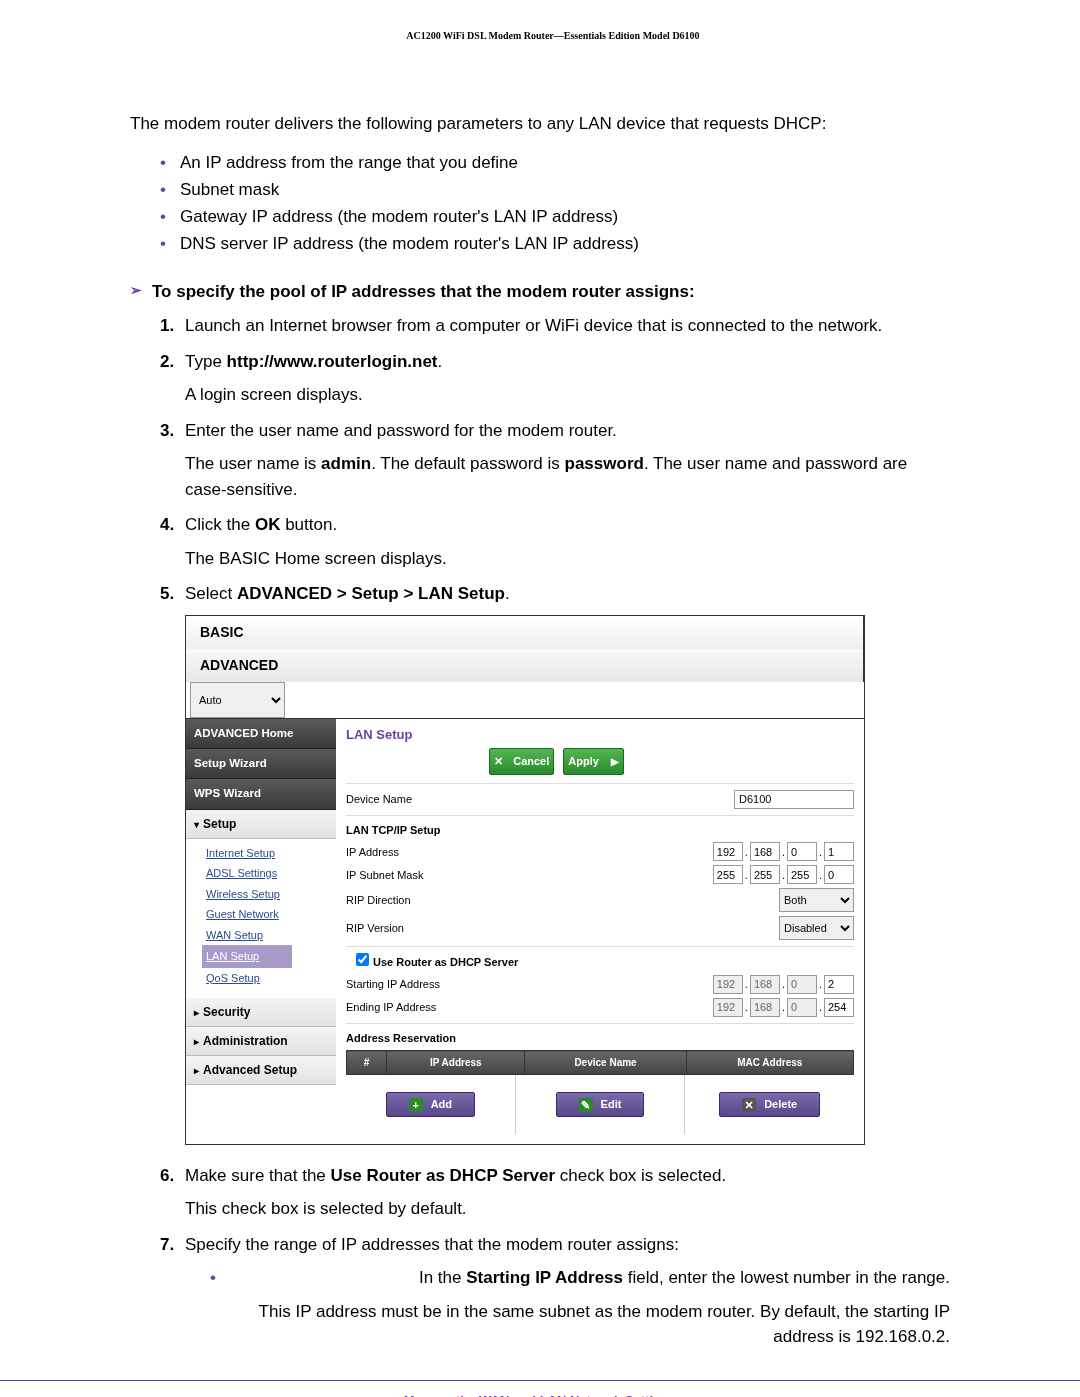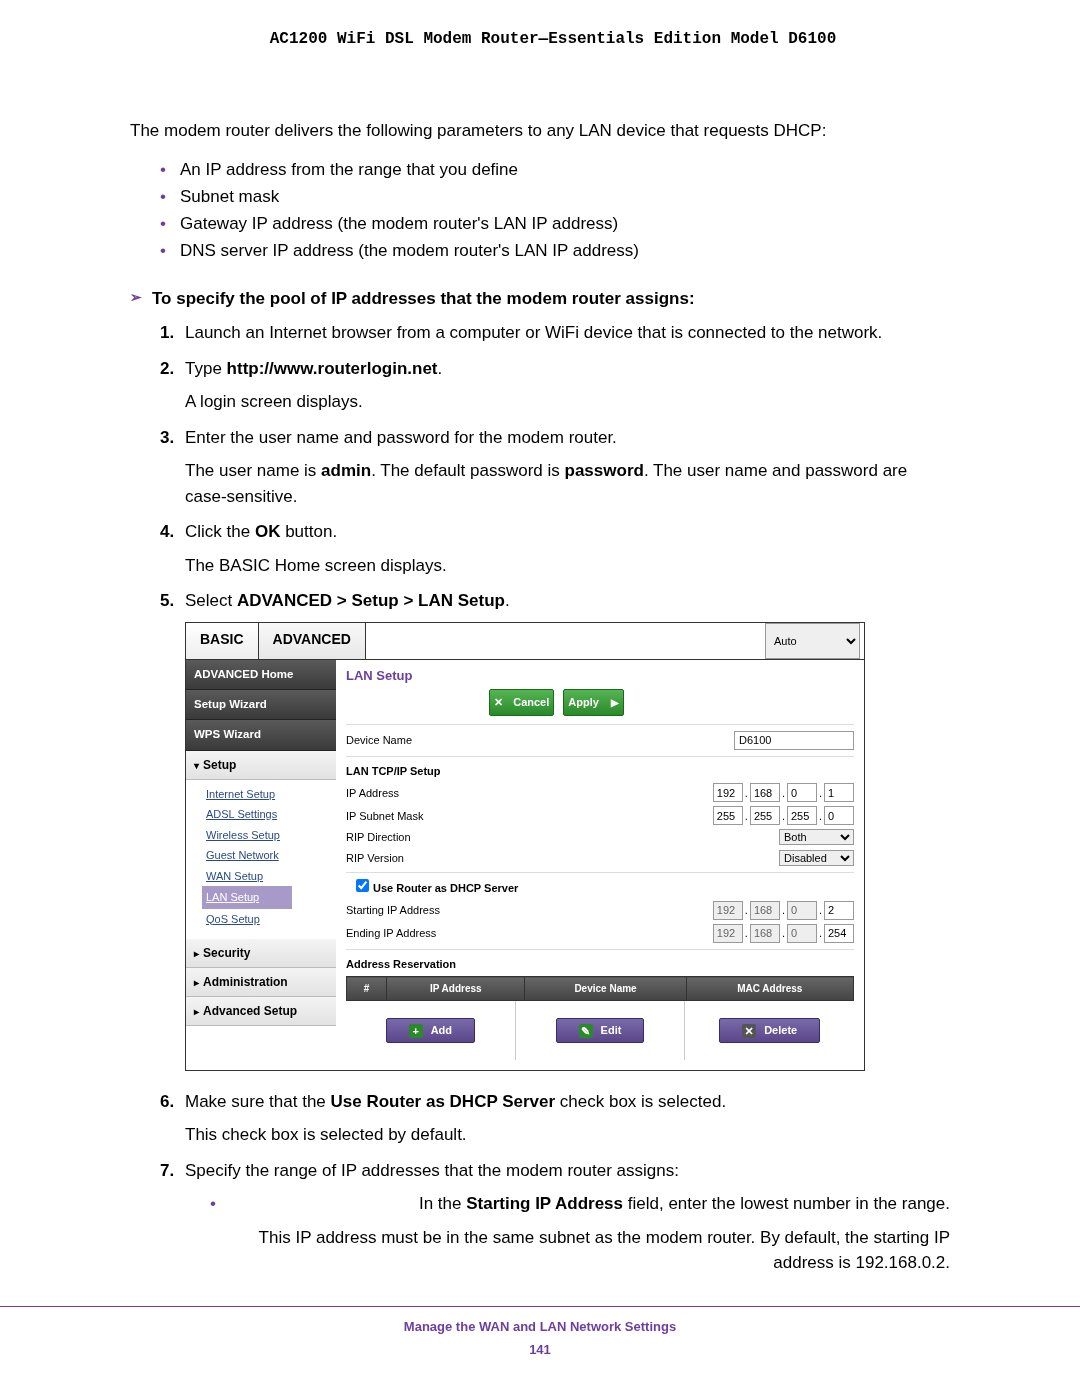--- a/index.html
+++ b/index.html
@@ -6,23 +6,23 @@
   body {
     font-family: Arial, Helvetica, sans-serif;
     background: #fff;
     color: #000;
     width: 1080px;
     margin: 0 auto;
     padding: 30px 0 40px 0;
   }
   .page-header {
     text-align: center;
-    font-size: 16px;
-    font-weight: bold;
-    font-family: Liberation Mono, monospace;
+    font-size: 10px;
+    font-weight: bold;
+    font-family: Liberation Serif, serif;
     margin-bottom: 70px;
     padding-left: 26px;
   }
   .content {
     padding: 0 130px 0 130px;
   }
   .intro {
     font-size: 17px;
     line-height: 1.5;
     margin-bottom: 12px;
@@ -111,20 +111,21 @@
     margin: 8px 0 18px 0;
     width: 680px;
     background: #fff;
     font-size: 11px;
   }
   .ru-top {
     display: flex;
     border-bottom: 1px solid #333;
     background: #fff;
     align-items: stretch;
+    flex-direction: column;
   }
   .ru-tab {
     padding: 6px 14px;
     font-weight: bold;
     font-size: 14px;
     border-right: 1px solid #333;
     background: linear-gradient(#fff,#eee);
   }
   .ru-tab.active {
     background: linear-gradient(#f8f8f8,#e8e8e8);
@@ -251,21 +252,21 @@
     text-align: left;
     font-size: 11px;
     padding: 0 3px;
   }
   .ru-field input.oct.ro {
     background: #eee;
     color: #666;
   }
   .ru-field select {
     width: 75px;
-    height: 16px;
+    height: 24px;
     border: 1px solid #999;
     font-size: 11px;
   }
   .ru-field .dot { padding: 0 2px; }
   .ru-chk { margin-right: 4px; }
   .ru-table {
     width: 100%;
     border-collapse: collapse;
     margin-top: 2px;
   }

